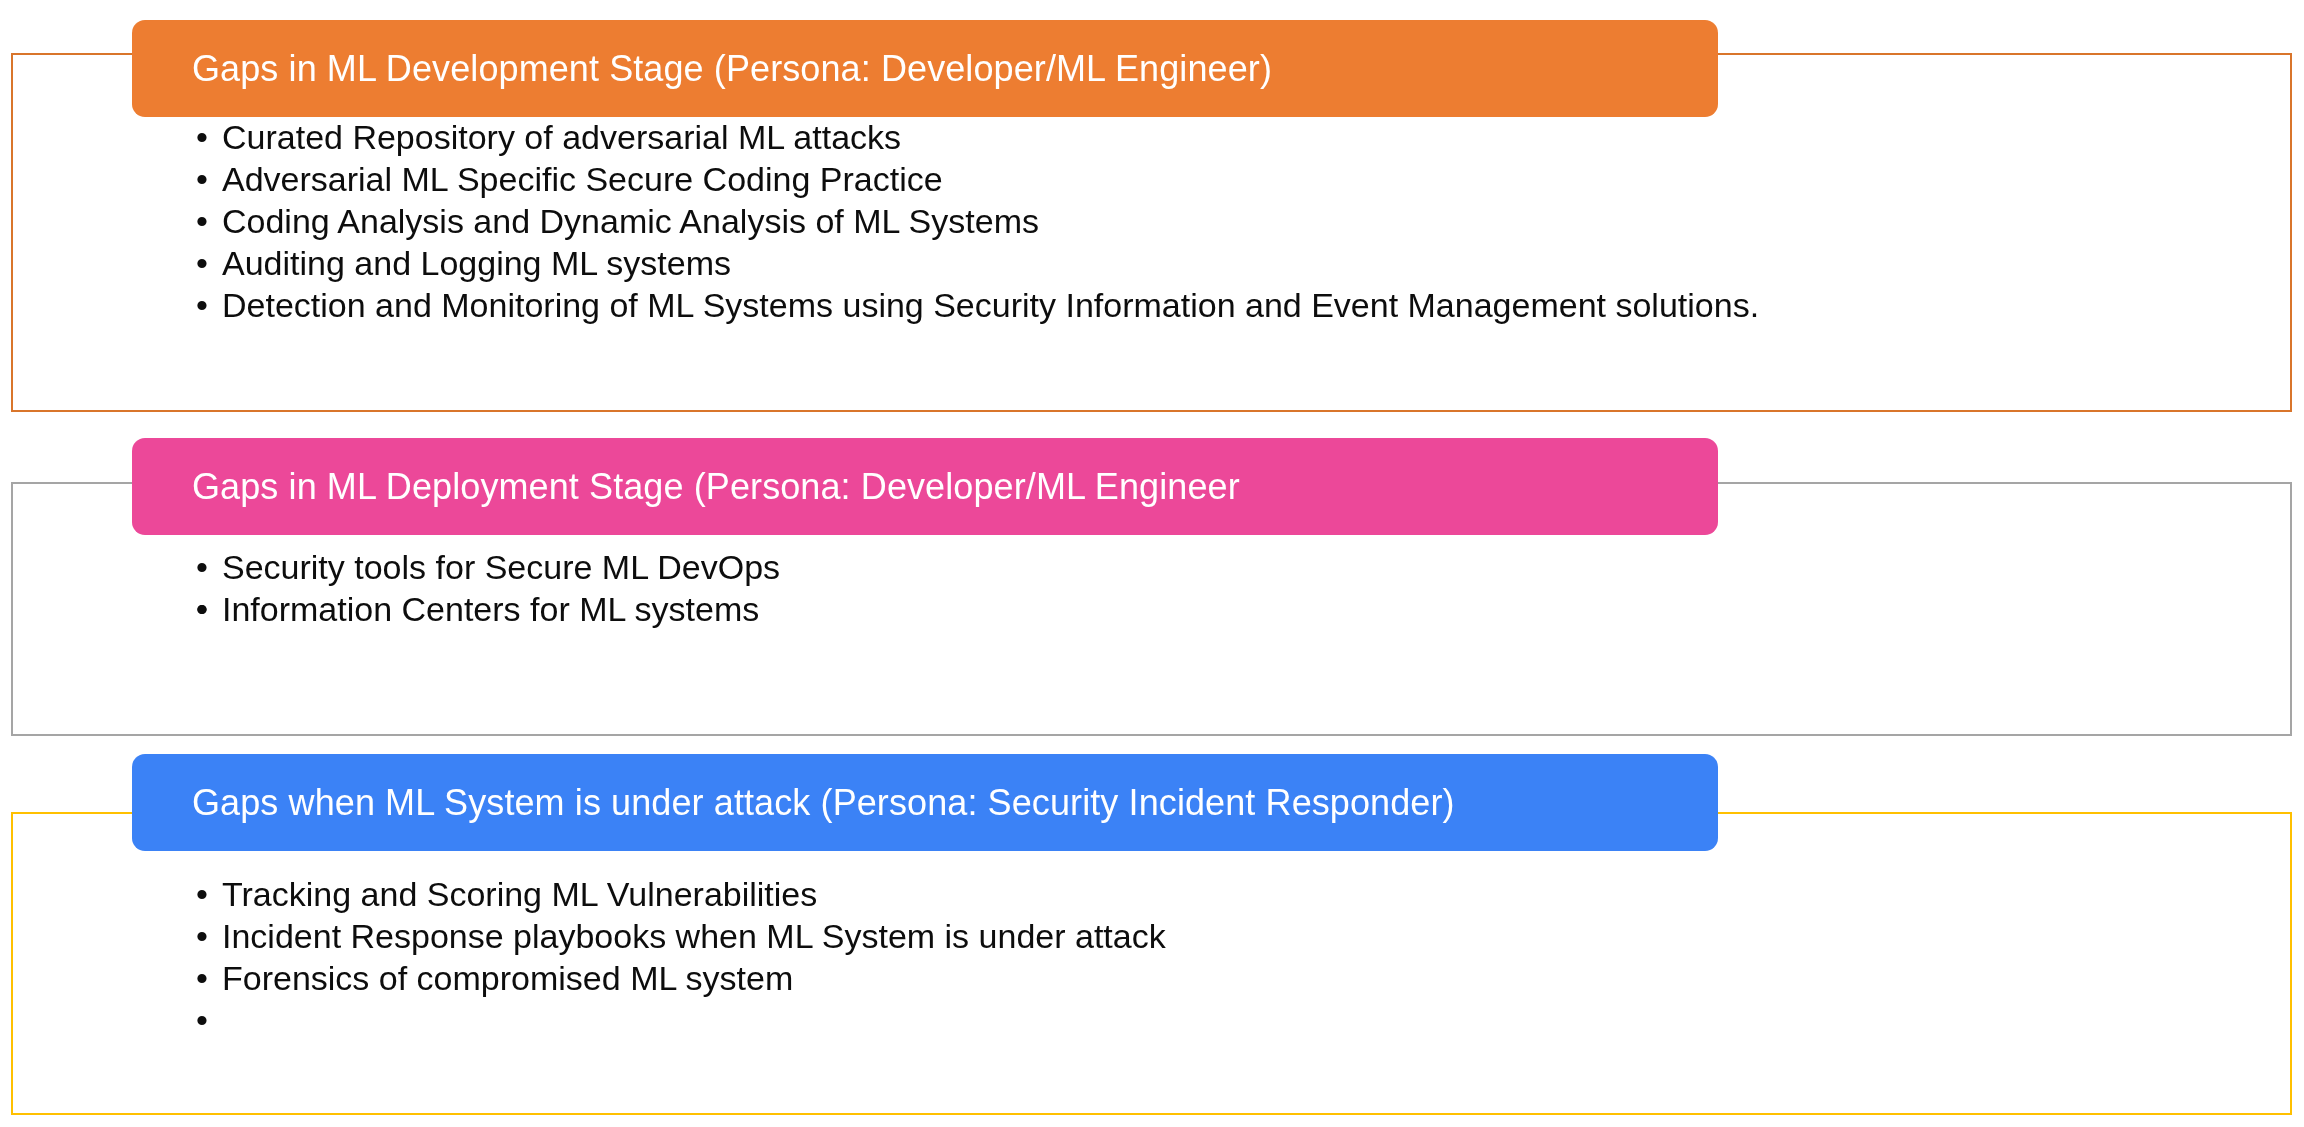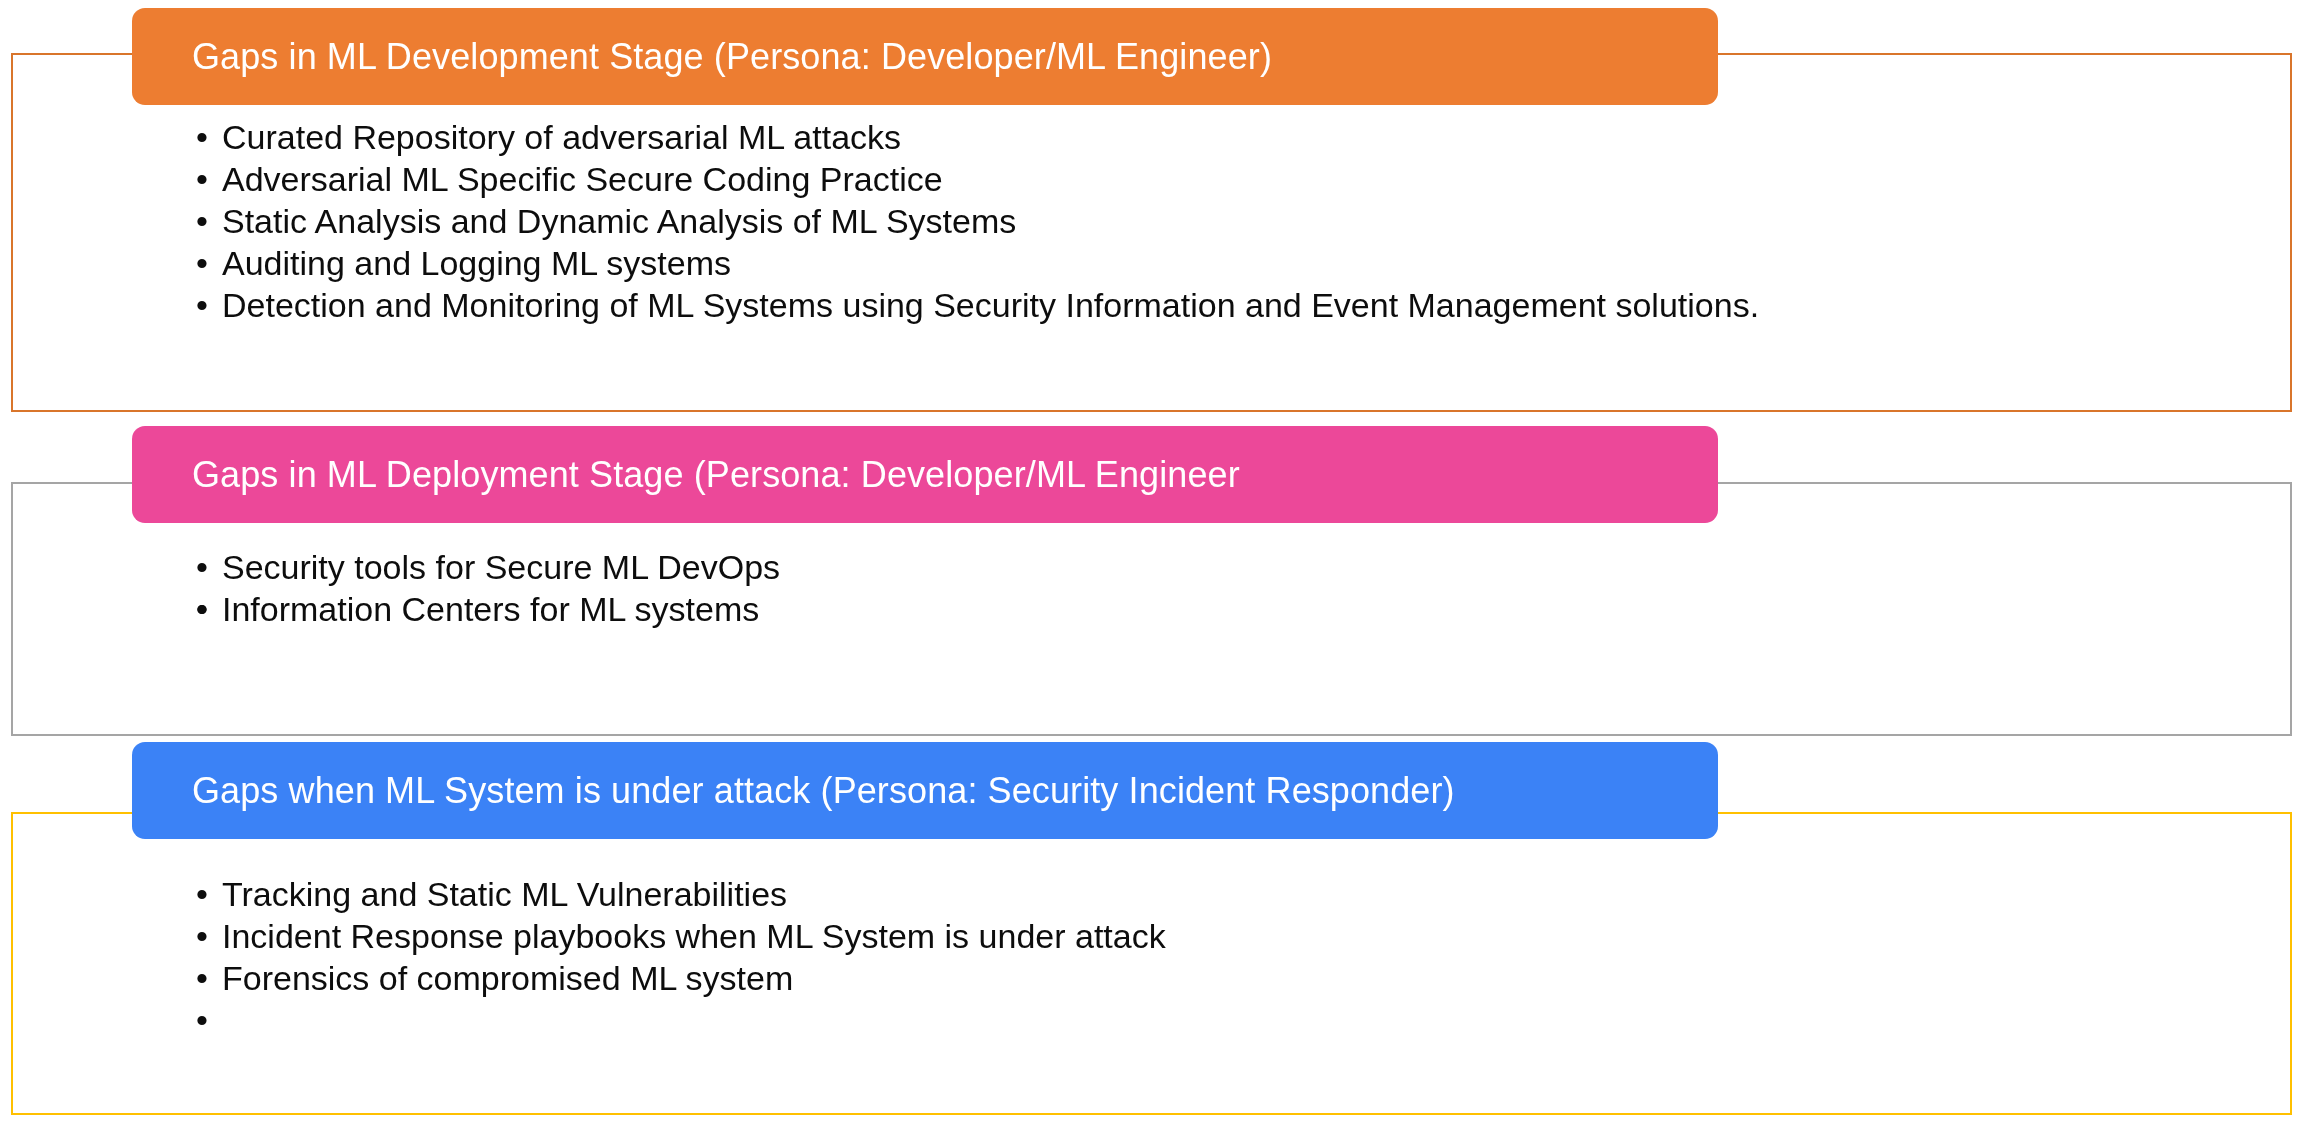--- a/index.html
+++ b/index.html
@@ -57,20 +57,21 @@
     position: absolute;
     left: 132px;
     width: 1586px;
     height: 97px;
     border-radius: 13px;
     display: flex;
     align-items: center;
     box-sizing: border-box;
     padding-left: 60px;
     z-index: 5;
+    margin-top: 12px;
   }
   .pill-title {
     color: #ffffff;
     font-size: 36px;
     font-weight: 400;
     letter-spacing: 0.1px;
     white-space: nowrap;
     line-height: 1.1;
   }
   .pill.pill-dev {
@@ -134,21 +135,21 @@
     <li>
       <span class="dot">•</span>
       <span>Curated Repository of adversarial ML attacks</span>
     </li>
     <li>
       <span class="dot">•</span>
       <span>Adversarial ML Specific Secure Coding Practice</span>
     </li>
     <li>
       <span class="dot">•</span>
-      <span>Static Analysis and Dynamic Analysis of ML Systems</span>
+      <span>Coding Analysis and Dynamic Analysis of ML Systems</span>
     </li>
     <li>
       <span class="dot">•</span>
       <span>Auditing and Logging ML systems</span>
     </li>
     <li>
       <span class="dot">•</span>
       <span>Detection and Monitoring of ML Systems using Security Information and Event Management solutions.</span>
     </li>
   </ul>
@@ -175,21 +176,21 @@
 
   <div class="gap-box box-attack"></div>
 
   <div class="pill pill-attack">
     <span class="pill-title">Gaps when ML System is under attack (Persona: Security Incident Responder)</span>
   </div>
 
   <ul class="bullets list-attack">
     <li>
       <span class="dot">•</span>
-      <span>Tracking and Static ML Vulnerabilities</span>
+      <span>Tracking and Scoring ML Vulnerabilities</span>
     </li>
     <li>
       <span class="dot">•</span>
       <span>Incident Response playbooks when ML System is under attack</span>
     </li>
     <li>
       <span class="dot">•</span>
       <span>Forensics of compromised ML system</span>
     </li>
     <li>

